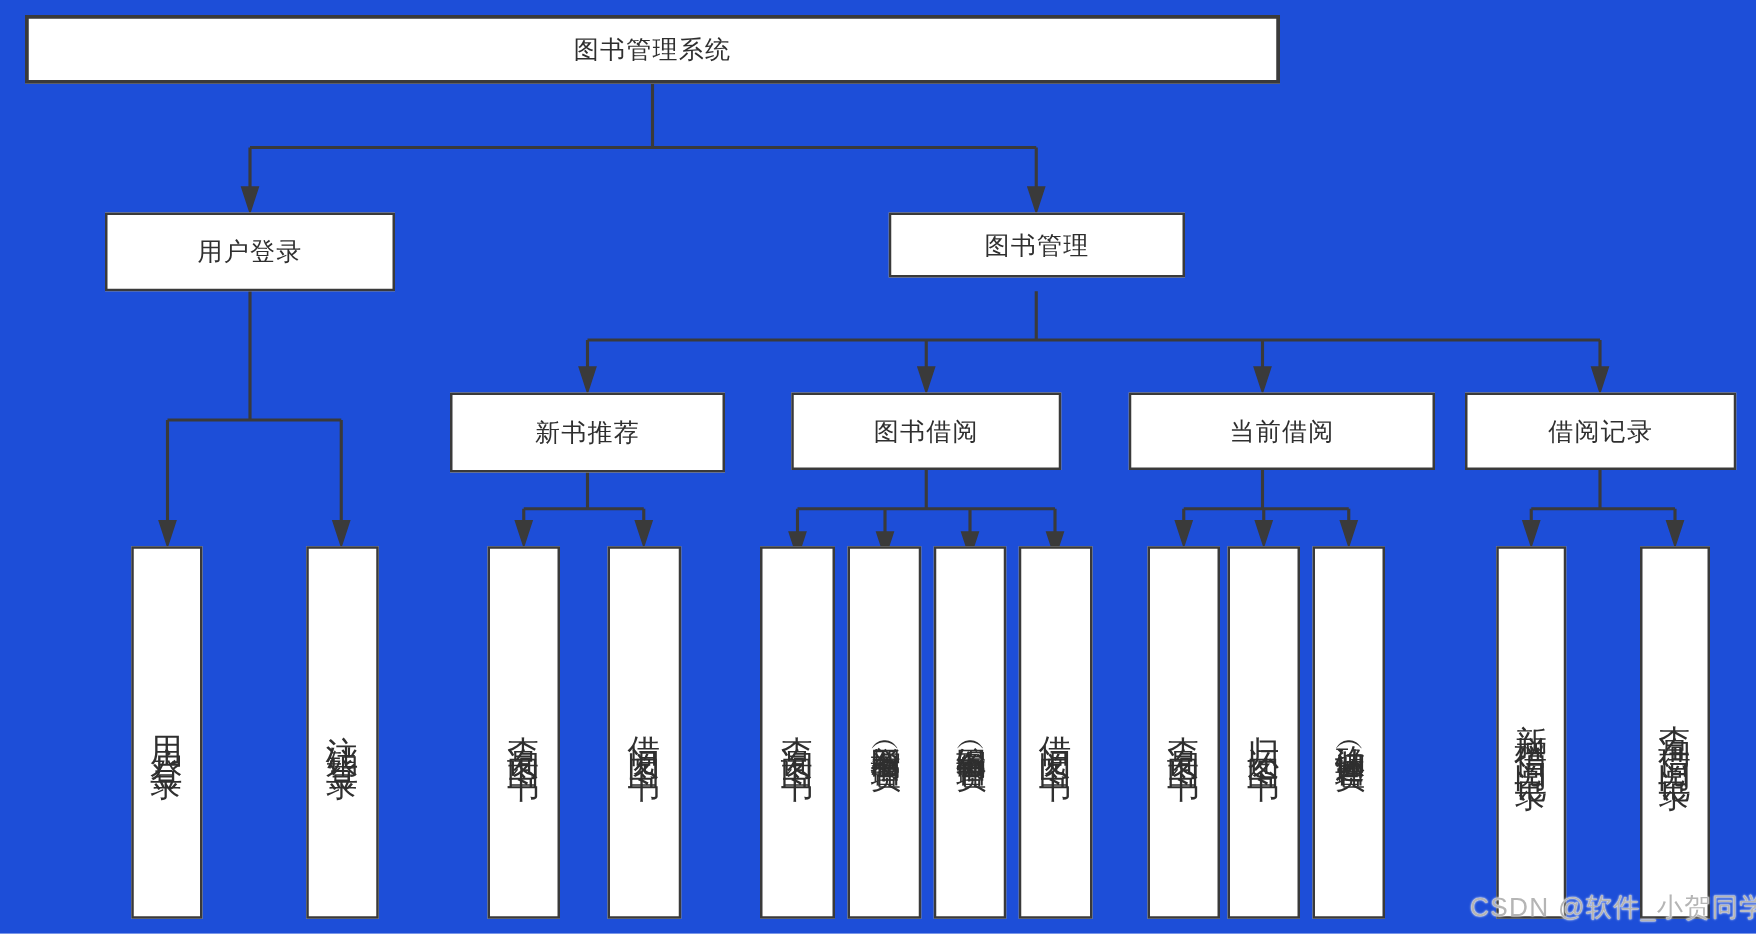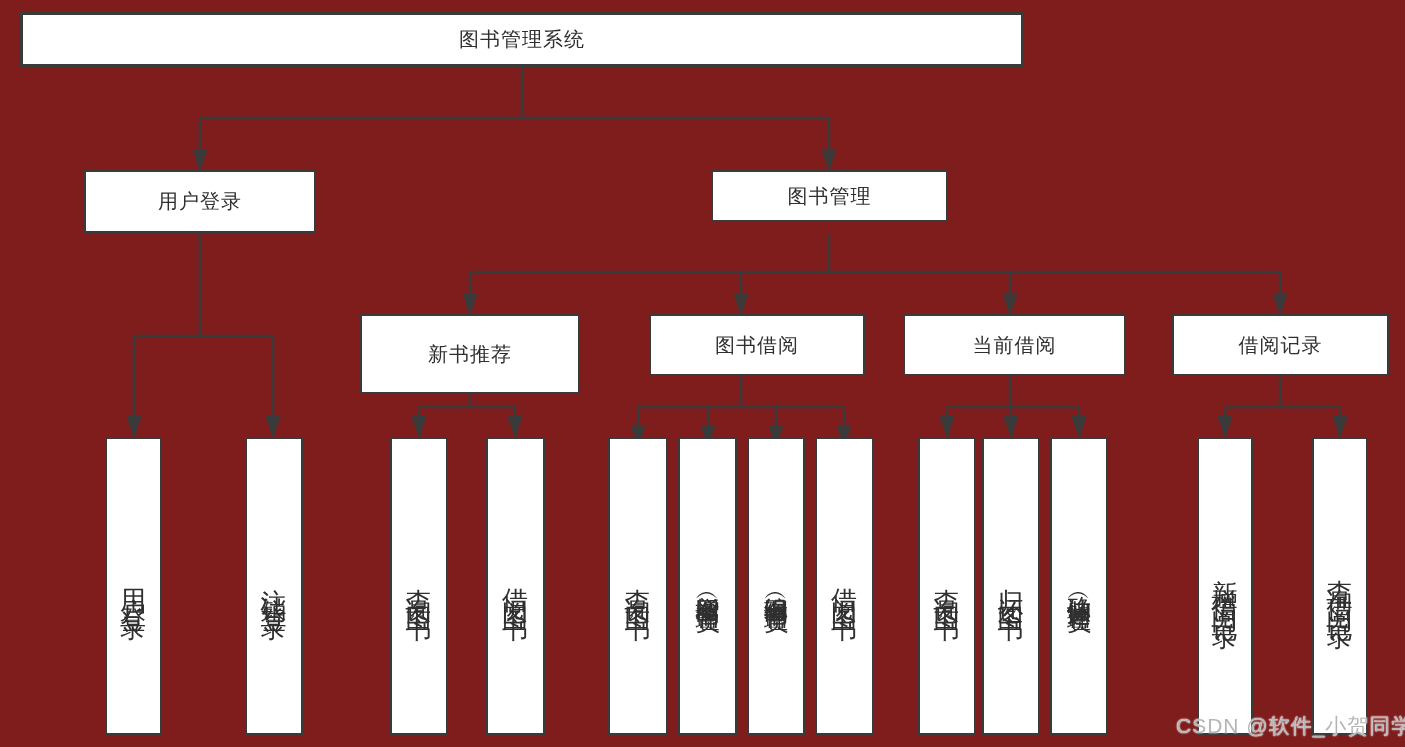--- a/index.html
+++ b/index.html
@@ -1,17 +1,17 @@
 <!DOCTYPE html>
 <html><head>
 <meta charset="utf-8">
 <style>
   html,body{margin:0;padding:0;background:#ffffff;}
   body{font-family:"Liberation Sans","DejaVu Sans",sans-serif;}
-  .canvas{position:relative;width:1405px;height:747px;background:#7f1d1d;overflow:hidden;}
+  .canvas{position:relative;width:1405px;height:747px;background:#1d4ed8;overflow:hidden;}
   .connectors{position:absolute;left:0;top:0;z-index:1;}
   .box{
     position:absolute;
     box-sizing:border-box;
     background:#ffffff;
     border:2.5px solid #3a3a3a;
     display:flex;
     align-items:center;
     justify-content:center;
     color:#2f2f2f;
@@ -21,23 +21,23 @@
   .box.v{
     writing-mode:vertical-rl;
     font-size:26px;
     letter-spacing:9px;
     line-height:1;
   }
   .box.v.long{font-size:24px;letter-spacing:2px;}
   .n-root{left:20px;top:12px;width:1004px;height:55px;border-width:3px;}
   .n-l2a{left:84px;top:170px;width:232px;height:63px;}
   .n-l2b{left:711px;top:170px;width:237px;height:52px;}
-  .n-l3a{left:360px;top:314px;width:220px;height:80px;}
-  .n-l3b{left:633px;top:314px;width:216px;height:62px;margin-left:16px;}
-  .n-l3c{left:903px;top:314px;width:223px;height:62px;}
+  .n-l3a{left:360px;top:314px;width:220px;height:64px;}
+  .n-l3b{left:633px;top:314px;width:216px;height:62px;}
+  .n-l3c{left:903px;top:314px;width:245px;height:62px;}
   .n-l3d{left:1172px;top:314px;width:217px;height:62px;}
   .n-a1{left:105px;top:437px;width:57px;height:298px;}
   .n-a2{left:245px;top:437px;width:58px;height:298px;}
   .n-b1{left:390px;top:437px;width:58px;height:298px;}
   .n-b2{left:486px;top:437px;width:59px;height:298px;}
   .n-c1{left:608px;top:437px;width:60px;height:298px;}
   .n-c2{left:678px;top:437px;width:59px;height:298px;}
   .n-c3{left:747px;top:437px;width:58px;height:298px;}
   .n-c4{left:815px;top:437px;width:59px;height:298px;}
   .n-d1{left:918px;top:437px;width:58px;height:298px;}

